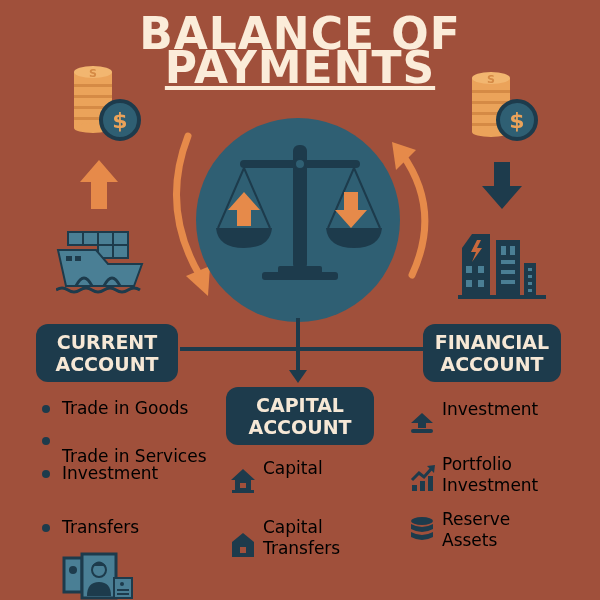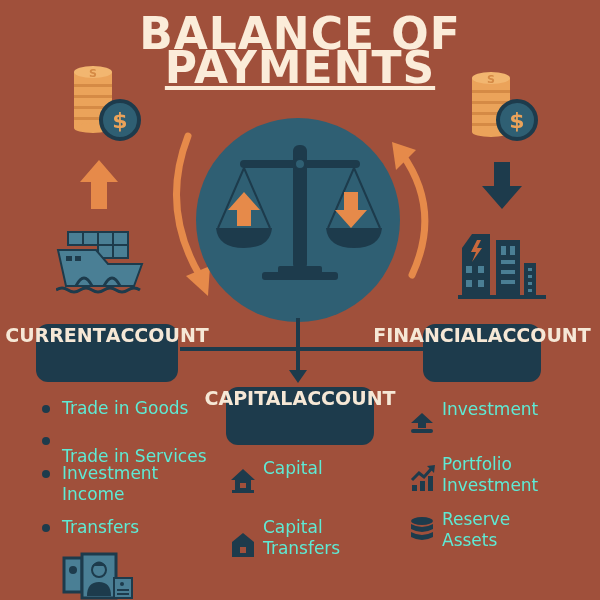--- a/index.html
+++ b/index.html
@@ -1,20 +1,20 @@
 <!DOCTYPE html>
 <html><head>
 <meta charset="utf-8">
 <style>
   html, body { margin:0; padding:0; }
   body { width:600px; height:600px; background:#a0503b; position:relative; overflow:hidden; font-family:"DejaVu Sans", sans-serif; }
   .abs { position:absolute; }
   .title { left:0; width:600px; text-align:center; color:#fbecd9; font-weight:bold; font-size:44px; letter-spacing:1px; line-height:48px; }
-  .box { background:#1d3b4c; color:#f6e8d6; border-radius:12px; text-align:center; font-weight:bold; font-size:19px; line-height:22px; display:flex; justify-content:center; }
-  .item { color:#5eead4; font-size:17px; line-height:21px; }
+  .box { background:#1d3b4c; color:#f6e8d6; border-radius:12px; text-align:center; font-weight:bold; font-size:19px; line-height:22px; display:flex; flex-direction:column; justify-content:center; }
+  .item { color:#000000; font-size:17px; line-height:21px; }
   .bullet { width:8px; height:8px; border-radius:50%; background:#1d3b4c; }
   svg { display:block; }
 </style>
 </head>
 <body>
 
 <div class="abs title" style="top:10px;">BALANCE OF</div>
 <div class="abs title" style="top:44px;text-decoration:underline;">PAYMENTS</div>
 
 <div class="abs" style="left:68px; top:62px;">
@@ -150,35 +150,34 @@
 <div class="abs box" style="left:36px; top:324px; width:142px; height:58px;">
   <div>CURRENT</div>
   <div>ACCOUNT</div>
 </div>
 
 <div class="abs box" style="left:226px; top:387px; width:148px; height:58px;">
   <div>CAPITAL</div>
   <div>ACCOUNT</div>
 </div>
 
-<div class="abs box" style="left:423px; top:324px; width:118px; height:58px;">
+<div class="abs box" style="left:423px; top:324px; width:138px; height:58px;">
   <div>FINANCIAL</div>
   <div>ACCOUNT</div>
 </div>
 
 <div class="abs bullet" style="left:42px; top:405px;"></div>
 <div class="abs item" style="left:62px; top:398px;">Trade in Goods</div>
 
 <div class="abs bullet" style="left:42px; top:437px;"></div>
 <div class="abs item" style="left:62px; top:430px;margin-top:16px;">Trade in Services</div>
 
 <div class="abs bullet" style="left:42px; top:470px;"></div>
 <div class="abs item" style="left:62px; top:463px;">
   <div>Investment</div>
-  <div>Income</div>
 </div>
 
 <div class="abs bullet" style="left:42px; top:524px;"></div>
 <div class="abs item" style="left:62px; top:517px;">Transfers</div>
 
 <div class="abs" style="left:62px; top:552px;">
   <svg width="72" height="48" viewBox="0 0 72 48">
     <rect x="2" y="6" width="18" height="34" fill="#4a7f95" stroke="#1d3b4c" stroke-width="3"></rect>
     <circle cx="11" cy="18" r="4" fill="#1d3b4c"></circle>
     <rect x="20" y="2" width="34" height="44" fill="#4a7f95" stroke="#1d3b4c" stroke-width="3"></rect>

